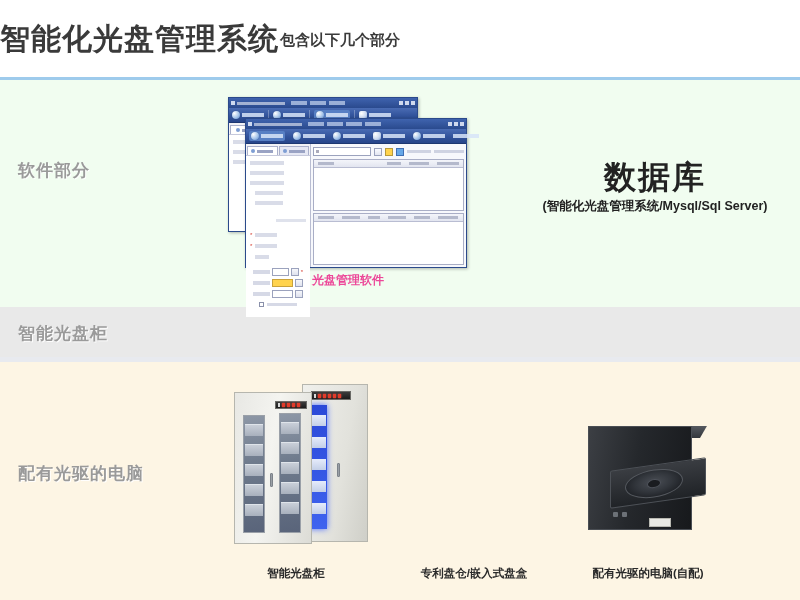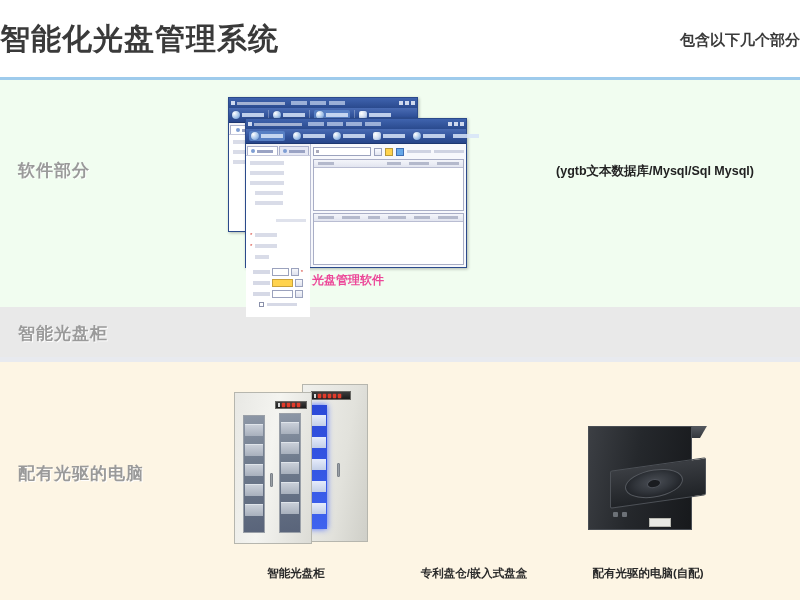--- a/index.html
+++ b/index.html
@@ -11,21 +11,21 @@
   }
   .page { position: relative; width: 800px; height: 600px; background: #fff; }
 
   
   .header {
     position: absolute; left: 0; top: 0; width: 800px; height: 80px;
     background: #ffffff;
   }
   .header-inner {
     position: absolute; left: 0; top: 0; width: 800px; height: 77px;
-    display: flex; align-items: center; justify-content: space-between;
+    display: flex; align-items: center; justify-content: flex-start;
   }
   .title-main {
     font-size: 30px; font-weight: bold; color: #3a3a3a;
     letter-spacing: 1px; line-height: 1;
   }
   .title-sub {
     font-size: 15px; font-weight: bold; color: #3a3a3a;
     line-height: 1; align-self: flex-end; padding-bottom: 30px;
     margin-left: 1px;
   }
@@ -490,21 +490,22 @@
             <div class="wb-grid-body"></div>
           </div>
         </div>
       </div>
     </div>
   </div>
 
   <div class="shot-caption">光盘管理软件</div>
 
   <div class="db-block">
-    <div class="db-sub">(ygtb文本数据库/Mysql/Sql Mysql)</div>
+    <div class="db-title">数据库</div>
+    <div class="db-sub">(智能化光盘管理系统/Mysql/Sql Server)</div>
   </div>
 
 
   <div class="cab-wrap">
     <div class="cab cab-b">
       <div class="cab-led" style="left:8px; top:6px; width:40px; height:9px;">
         <i class="w"></i>
           <i></i>
           <i></i>
           <i></i>

